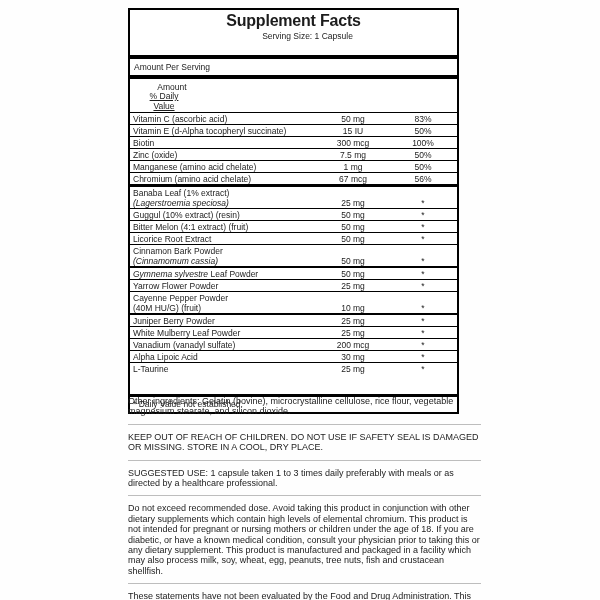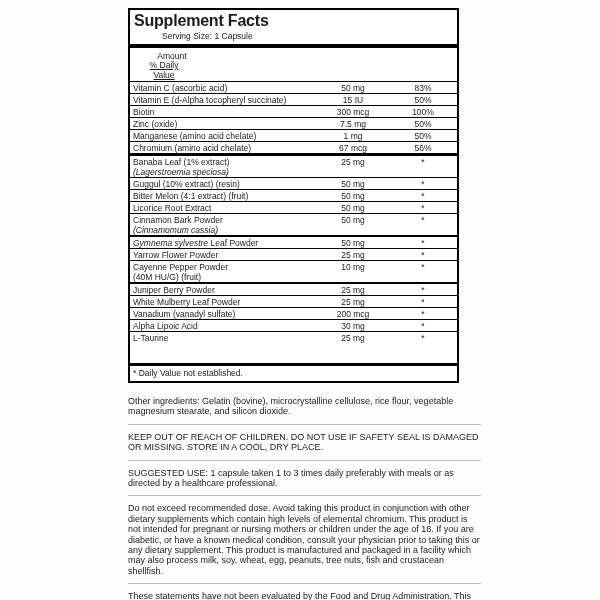--- a/index.html
+++ b/index.html
@@ -8,30 +8,30 @@
     font-family:"Liberation Sans","DejaVu Sans",sans-serif;
     color:#1c1c1c;-webkit-font-smoothing:antialiased;
   }
   .stage{position:relative;width:600px;height:600px;background:#fefefe;overflow:hidden;}
 
   
   .facts-box{
     position:absolute;left:128px;top:8px;width:331px;
     border:2px solid #000;background:#fff;box-sizing:border-box;
   }
-  .head{padding:2px 4px 3px;}
+  .head{padding:2px 4px 14px;text-align:center;}
   .title{font-size:16px;font-weight:bold;letter-spacing:-0.2px;line-height:18px;}
   .serving{font-size:8.5px;line-height:10px;margin-top:1px;color:#222;margin-left:28px;}
   .aps{border-top:4px solid #000;font-size:8.5px;padding:3px 4px 3px;color:#222;}
   .colhead{border-top:4px solid #000;display:flex;font-size:8.5px;padding:3px 3px 1px;align-items:flex-start;flex-direction:column;}
   .c-name{flex:1;}
   .c-amount{width:78px;text-align:center;}
   .c-dv{width:62px;text-align:center;line-height:9.5px;text-decoration:underline;}
 
-  .row{display:flex;border-top:1px solid #000;padding:1px 3px 0;font-size:8.5px;line-height:10px;align-items:flex-start;}
+  .row{display:flex;border-top:1px solid #000;padding:1px 3px 0;font-size:8.5px;line-height:10px;align-items:flex-end;}
   .row.sep-thick{border-top-width:3px;}
   .row.sep-med{border-top-width:2px;}
   .row .n{flex:1;}
   .row .a{width:78px;text-align:center;}
   .row .d{width:62px;text-align:center;}
   .row i{font-style:italic;}
 
   .footnote{border-top:3px solid #000;font-size:8.5px;padding:2px 3px 3px;margin-top:20px;}
 
   
@@ -43,20 +43,21 @@
 </head>
 <body>
 
 <div class="stage">
 
   <div class="facts-box">
     <div class="head">
       <div class="title">Supplement Facts</div>
       <div class="serving">Serving Size: 1 Capsule</div>
     </div>
+    <div class="aps">Amount Per Serving</div>
     <div class="colhead">
       <div class="c-name"></div>
       <div class="c-amount">Amount</div>
       <div class="c-dv">
         <span>% Daily</span><br>
         <span>Value</span>
       </div>
     </div>
     <div id="rows">
         <div class="row">

